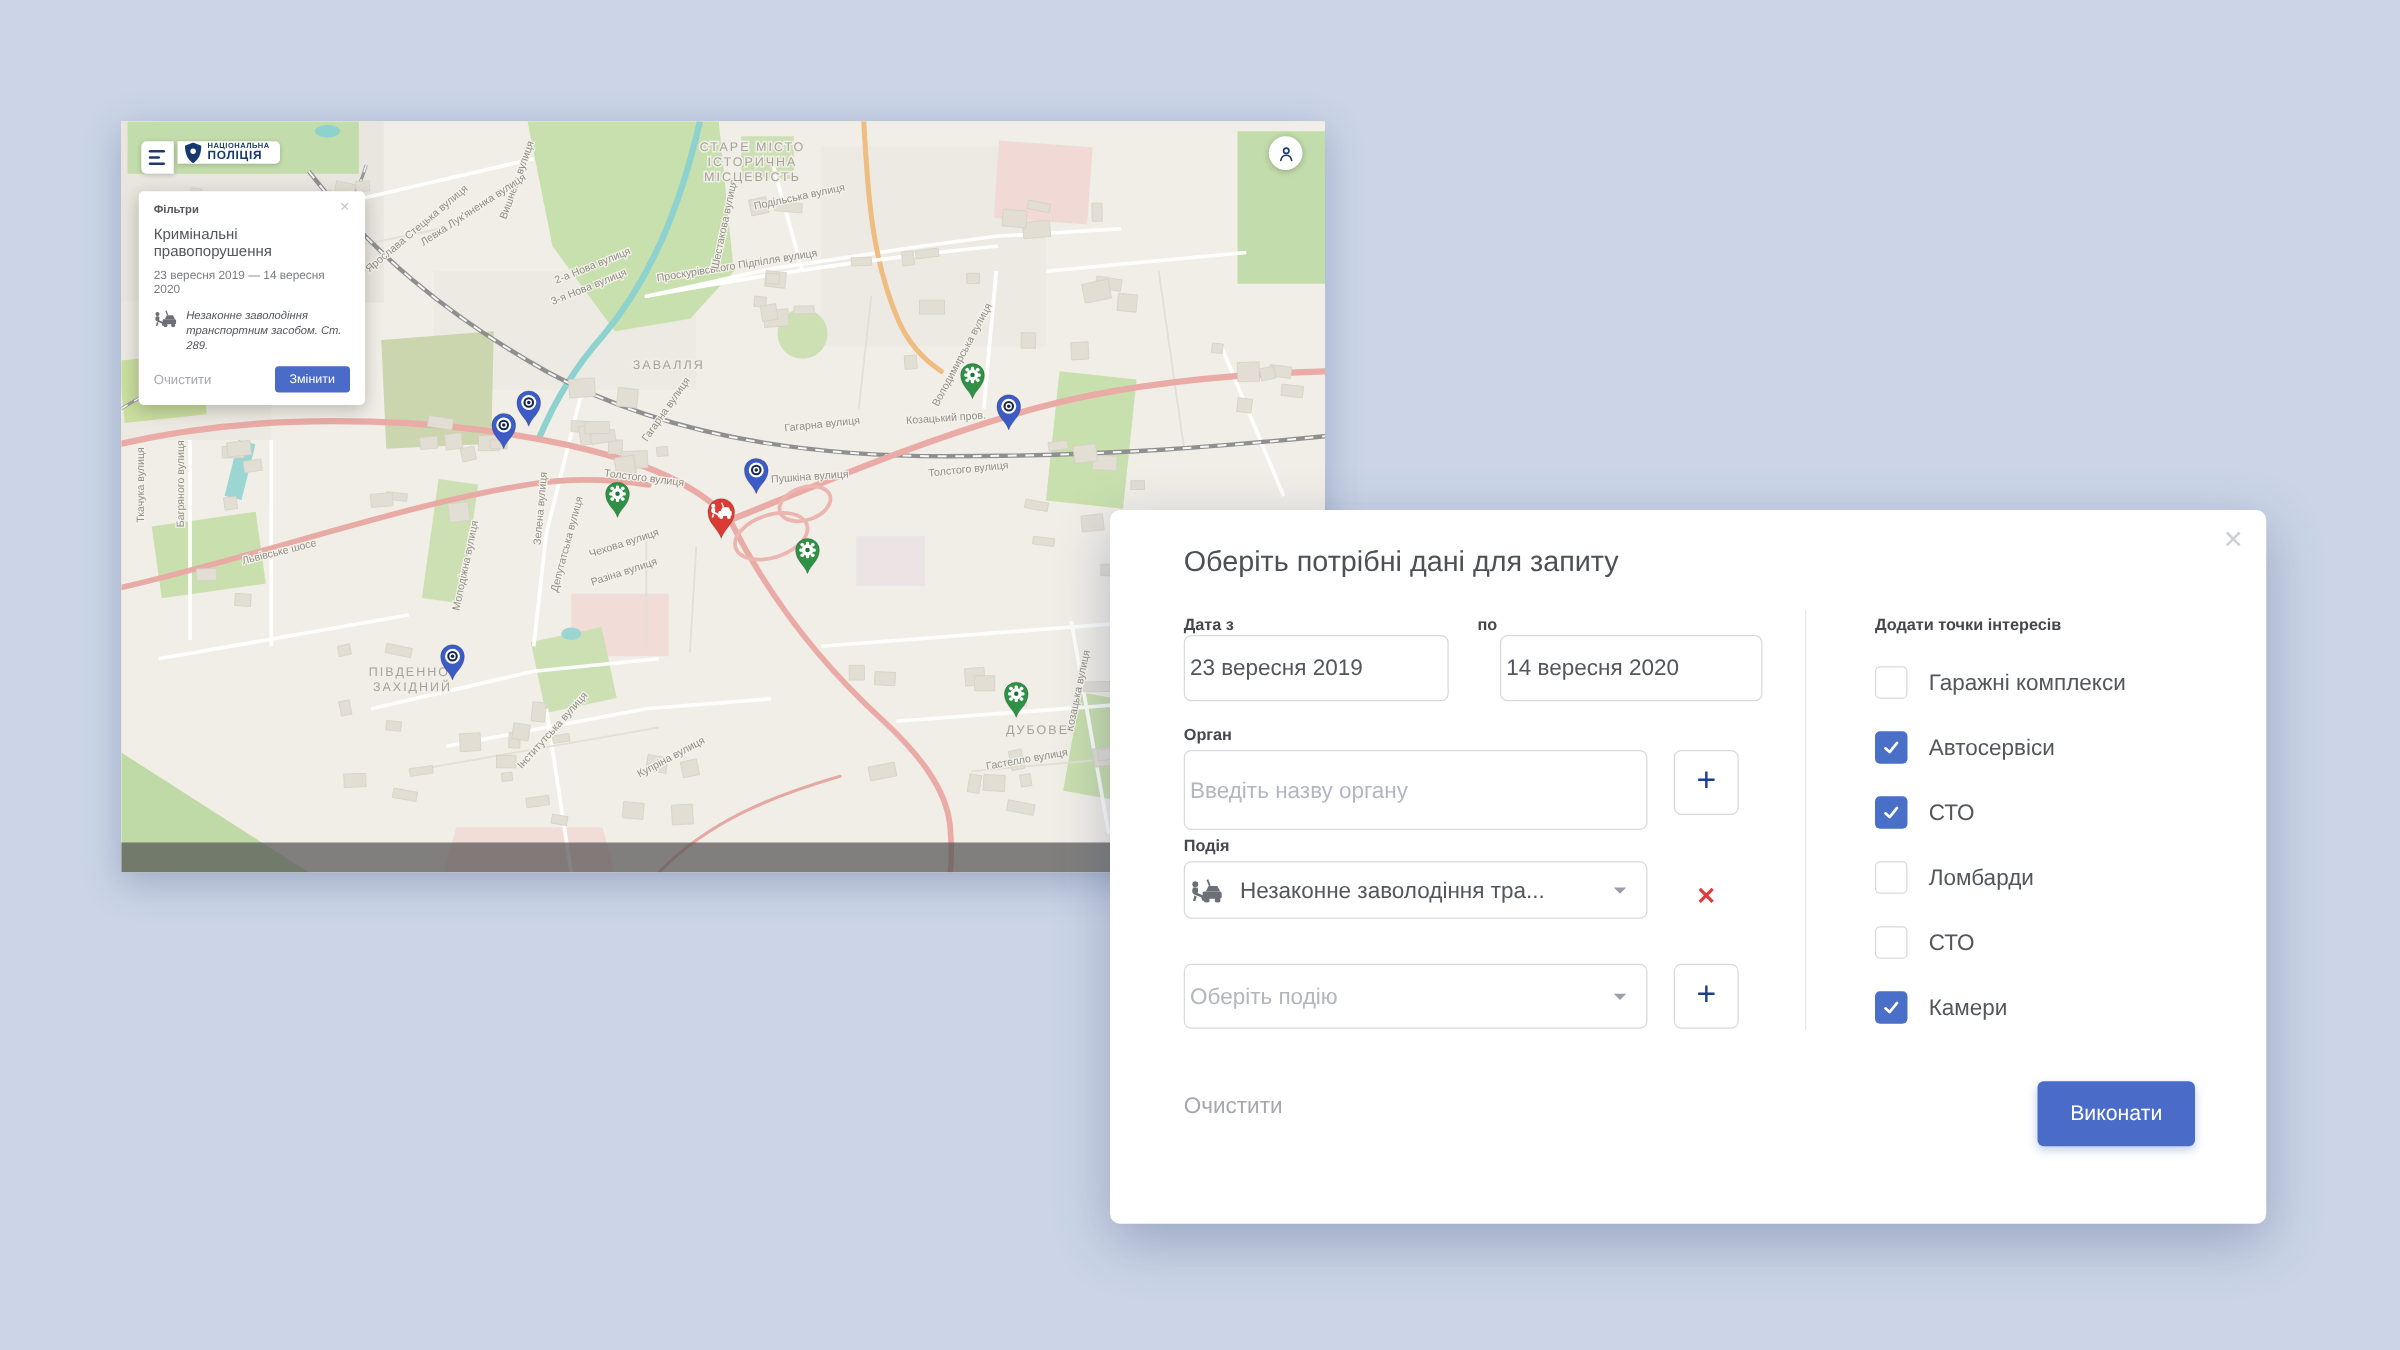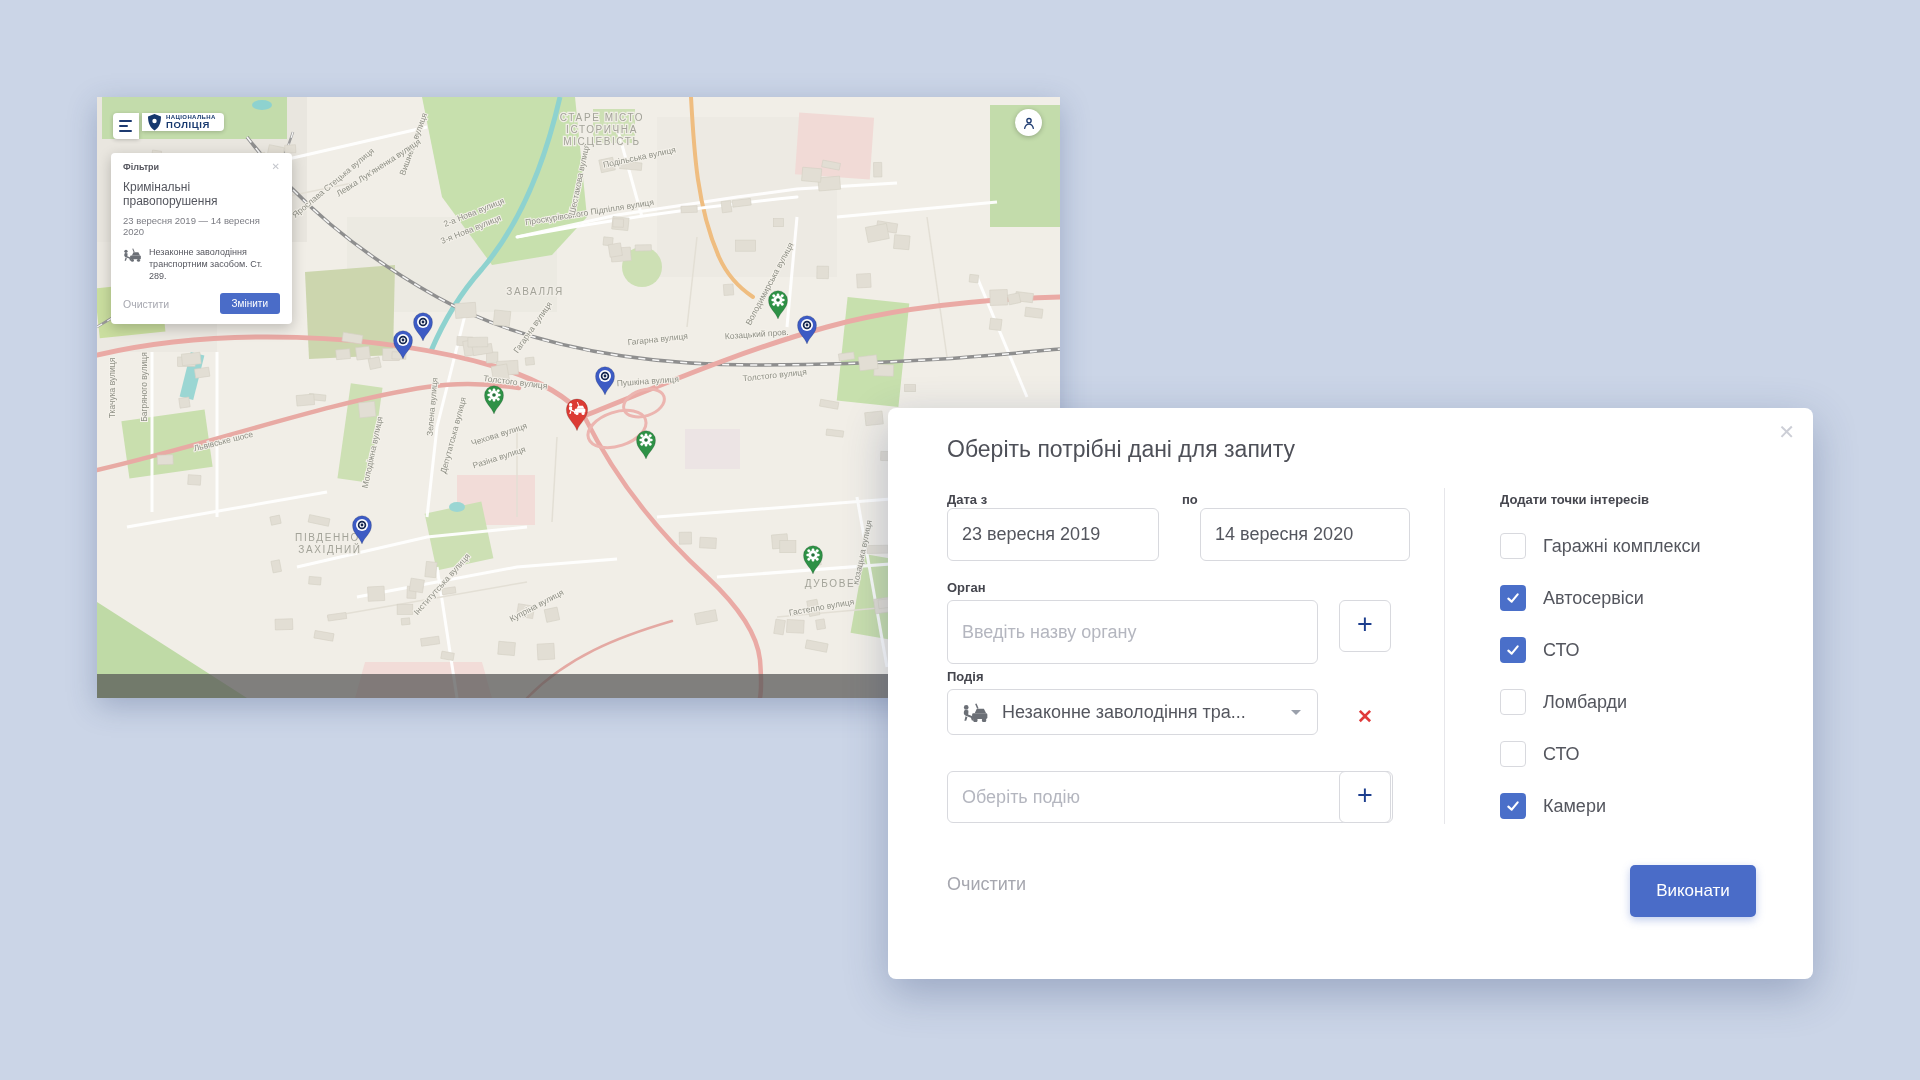--- a/index.html
+++ b/index.html
@@ -29,38 +29,38 @@
 
   .filter-card { position:absolute; left:14px; top:56px; width:181px; background:#fff; border-radius:4px;
     box-shadow:0 4px 14px rgba(0,0,0,.22); padding:9px 12px 10px 12px; }
   .fc-head { display:flex; justify-content:space-between; align-items:center; }
   .fc-label { font-size:9px; font-weight:700; color:#55565e; }
   .fc-close { color:#c4c6cc; font-size:10px; cursor:pointer; line-height:1; }
   .fc-title { font-size:12px; color:#54565e; margin-top:8px; }
   .fc-dates { font-size:9.5px; color:#7b7c83; margin-top:7px; }
   .fc-event { display:flex; gap:7px; margin-top:9px; align-items:flex-start; }
   .fc-event svg { flex:0 0 auto; margin-top:1px; }
-  .fc-event-text { font-size:9px; color:#55565e; line-height:1.35; }
+  .fc-event-text { font-size:9px; color:#55565e; line-height:1.35;font-style:italic; }
   .fc-foot { display:flex; justify-content:space-between; align-items:center; margin-top:11px; }
   .fc-clear { font-size:10.5px; color:#a7a8b0; cursor:pointer; }
   .fc-change { background:#4a6cc8; color:#fff; font-size:10px; border:none; border-radius:3px;
     padding:5px 12px; cursor:pointer; }
 
   .map-copyright { position:absolute; left:0; right:0; bottom:0; height:24px; line-height:24px;
     background:rgba(84,84,84,.72); color:#efefef; font-size:11px; text-align:right; }
 
   
   .modal { position:absolute; left:888px; top:408px; width:925px; height:571px; background:#fff;
     border-radius:8px; box-shadow:0 14px 44px rgba(40,60,110,.30); }
   .modal-close { position:absolute; right:18px; top:14px; font-size:20px; color:#ccced6; cursor:pointer; line-height:1; }
   .modal-title { position:absolute; left:59px; top:28px; font-size:23px; color:#4e5058; }
 
   .fld-label { position:absolute; font-size:13px; font-weight:700; color:#45464e; }
   .inp { position:absolute; border:1px solid #d8d9de; border-radius:6px; background:#fff;
-    font-size:18px; color:#54565e; display:flex; align-items:center; padding:0 14px; cursor:text; }
+    font-size:18px; color:#54565e; display:flex; align-items:center; padding:0 4px; cursor:text; }
   .inp.ph { color:#b4b6bf; }
   .dropdown { cursor:pointer; }
   .caret { position:absolute; right:16px; top:50%; margin-top:-2px; width:0; height:0;
     border-left:5px solid transparent; border-right:5px solid transparent; border-top:5px solid #9aa0ab; }
   .plus-btn { position:absolute; width:52px; height:52px; border:1px solid #d8d9de; border-radius:6px;
     background:#fff; color:#1c3e8e; font-size:27px; font-weight:400; display:flex; align-items:center;
     justify-content:center; cursor:pointer; padding-bottom:3px; }
   .x-btn { position:absolute; color:#e03a3a; font-size:19px; font-weight:700; cursor:pointer; }
   .v-divider { position:absolute; left:556px; top:80px; width:1px; height:336px; background:#e6e6ea; }
 
@@ -471,21 +471,21 @@
   <div class="fld-label" style="left:59px; top:261px;">Подія</div>
   <div class="inp dropdown" style="left:59px; top:281px; width:371px; height:46px; padding-right:36px; gap:13px;">
     <svg width="27" height="20" viewBox="0 0 23 17" style="flex:0 0 auto">
       <use href="#thief-icon" fill="#6b6f76"></use>
     </svg>
     <span style="white-space:nowrap; overflow:hidden;">Незаконне заволодіння тра...</span>
     <i class="caret"></i>
   </div>
   <span class="x-btn" style="left:469px; top:297px;">✕</span>
 
-  <div class="inp ph dropdown" style="left:59px; top:363px; width:446px; height:52px; padding-right:36px;">
+  <div class="inp ph dropdown" style="left:59px; top:363px; width:371px; height:52px; padding-right:36px;">
     <span>Оберіть подію</span>
     <i class="caret"></i>
   </div>
   <div class="plus-btn" style="left:451px; top:363px;">+</div>
 
   <div class="v-divider"></div>
 
   <div class="poi-col">
     <div class="poi-title">Додати точки інтересів</div>
     <div id="poi-rows">

